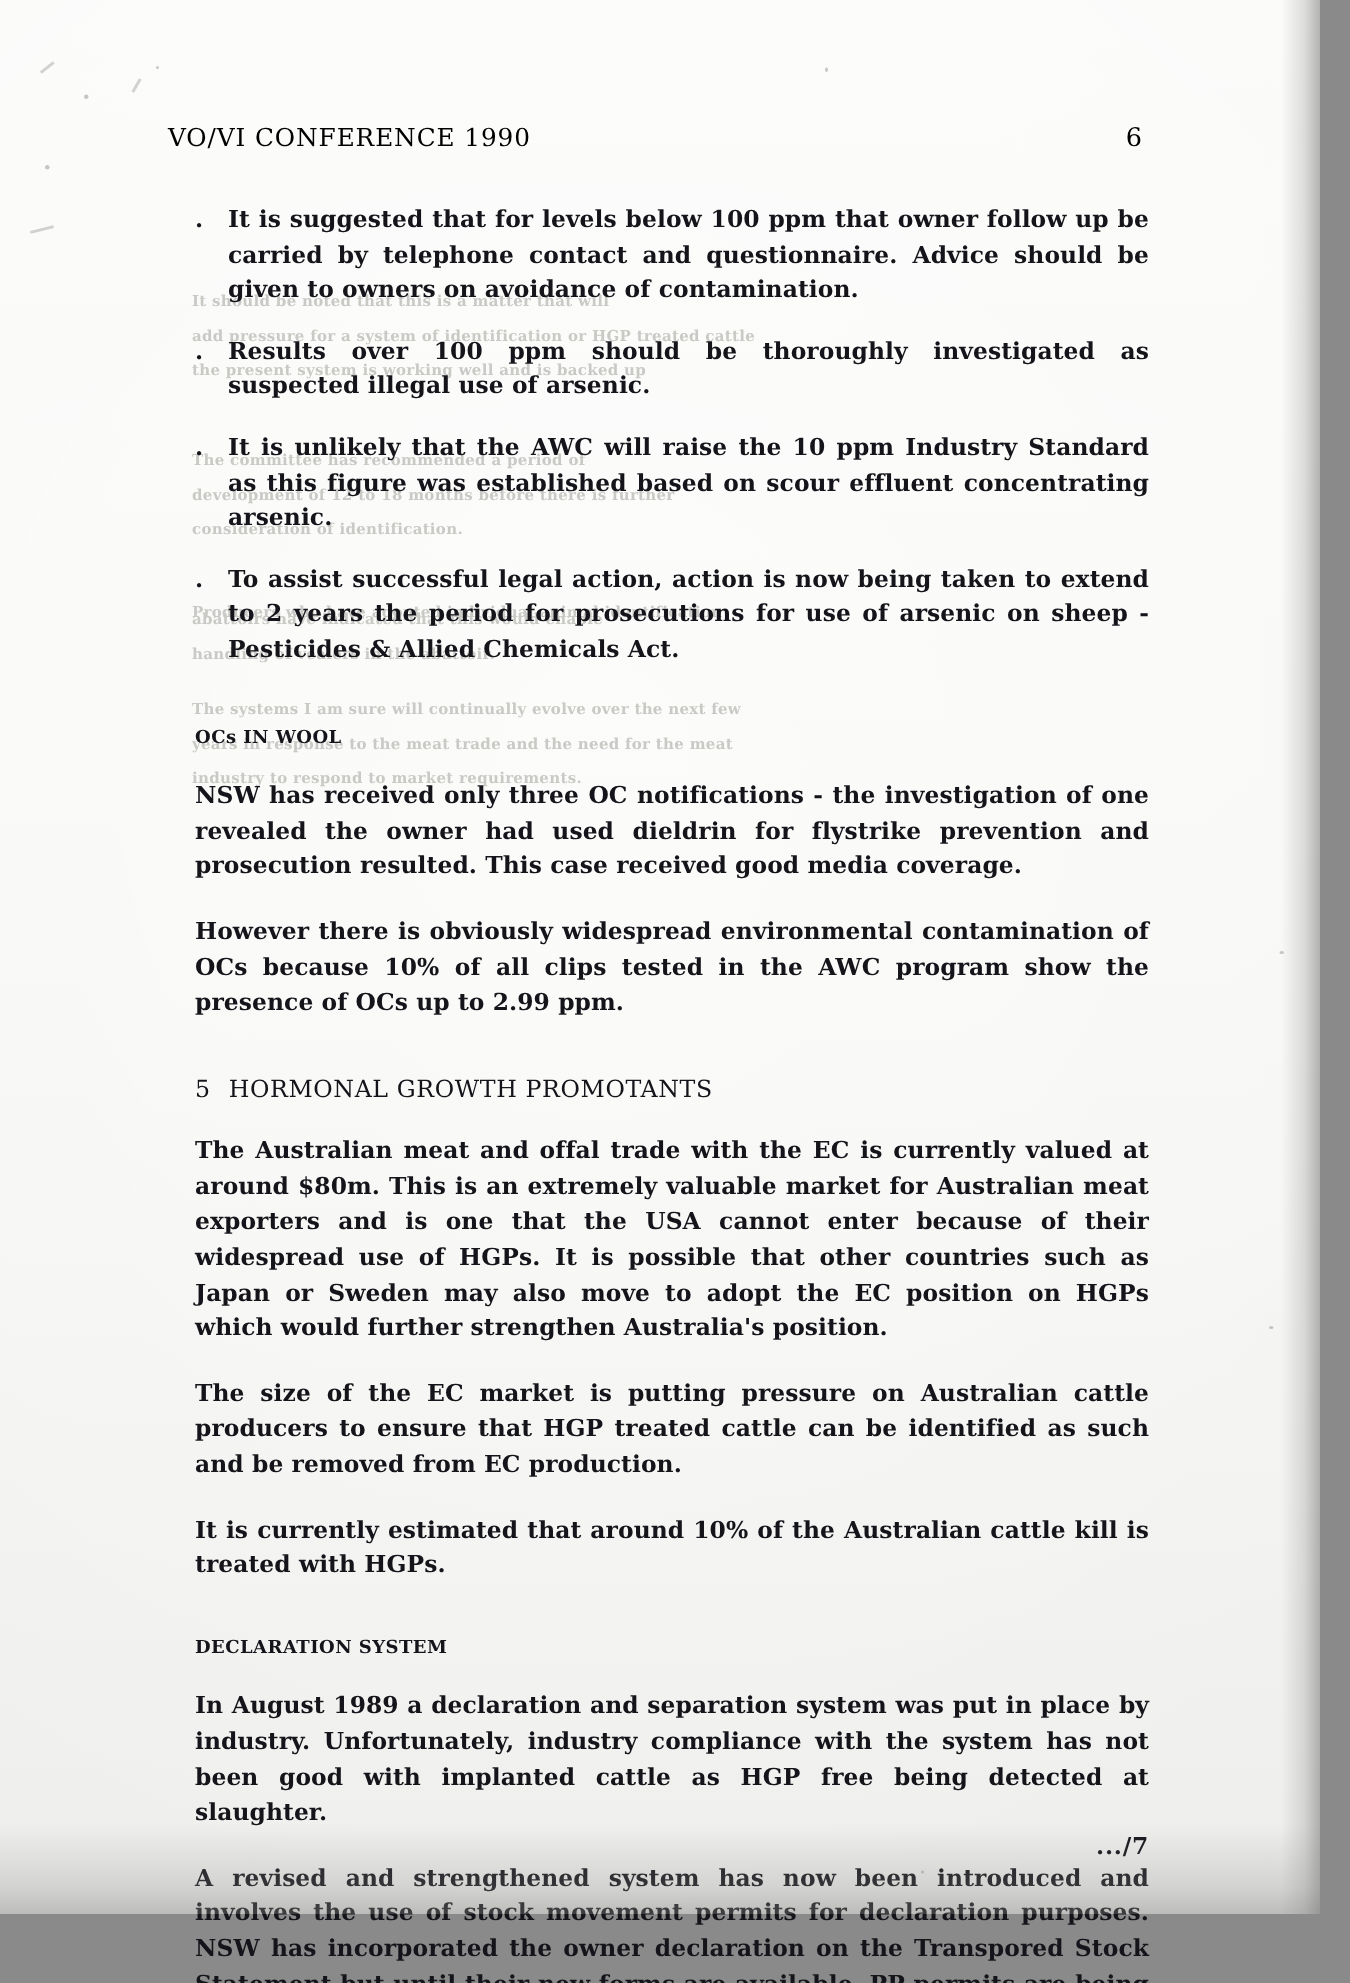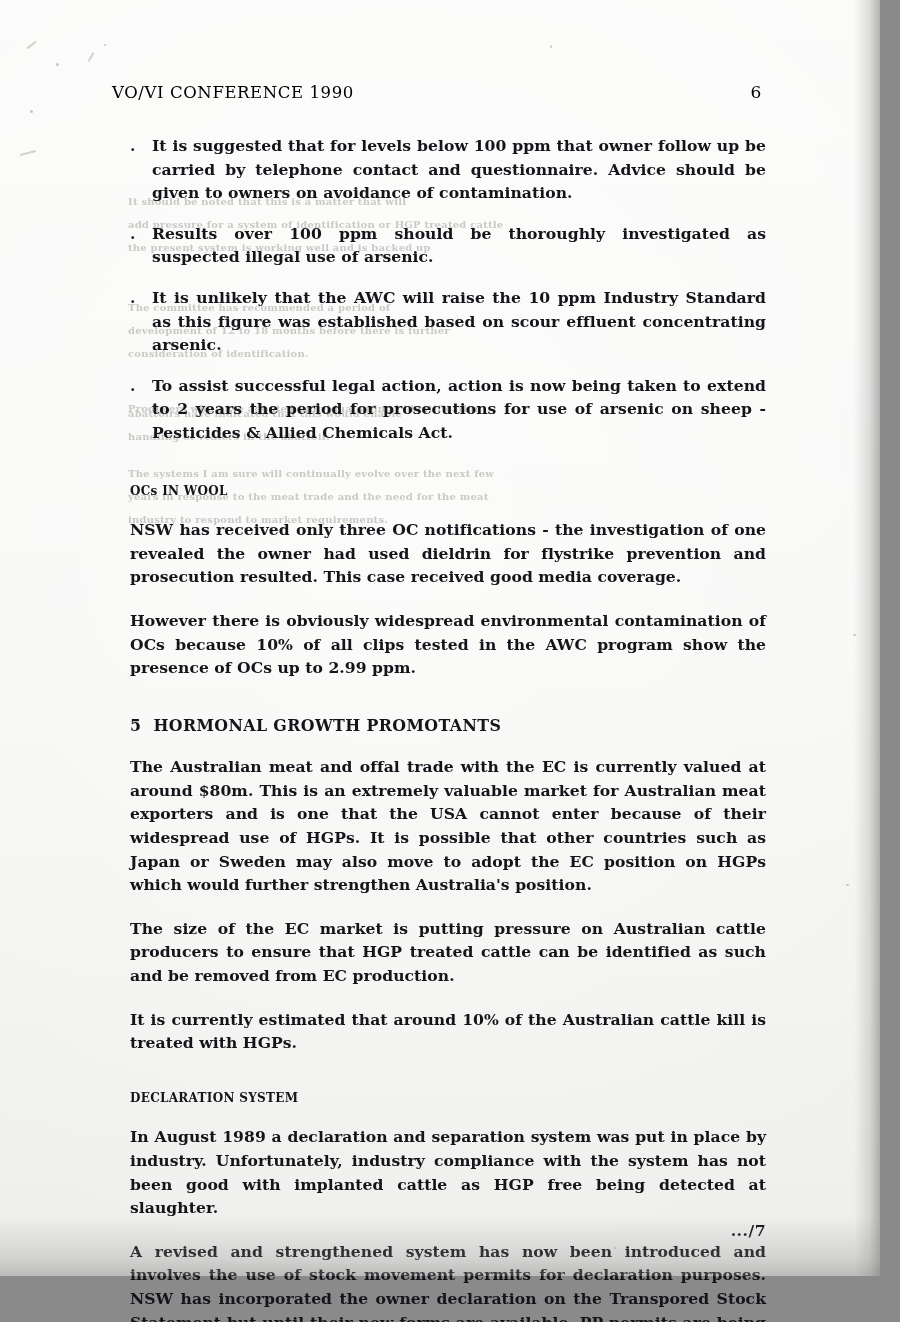--- a/index.html
+++ b/index.html
@@ -155,21 +155,21 @@
 
   
   .sub-head {
     margin: 4px 0 15px 0;
     font-weight: bold;
     font-size: 12px;
     letter-spacing: 0.3px;
   }
   .num-head {
     margin: 6px 0 18px 0;
-    font-weight: bold;
+    font-weight: normal;
     font-size: 15.8px;
     letter-spacing: 0.4px;
   }
   .num-head .num { margin-right: 12px; }
 
   .spacer-sm { height: 8px; }
   .spacer-md { height: 14px; }
 
   .footer-note {
     position: absolute;

